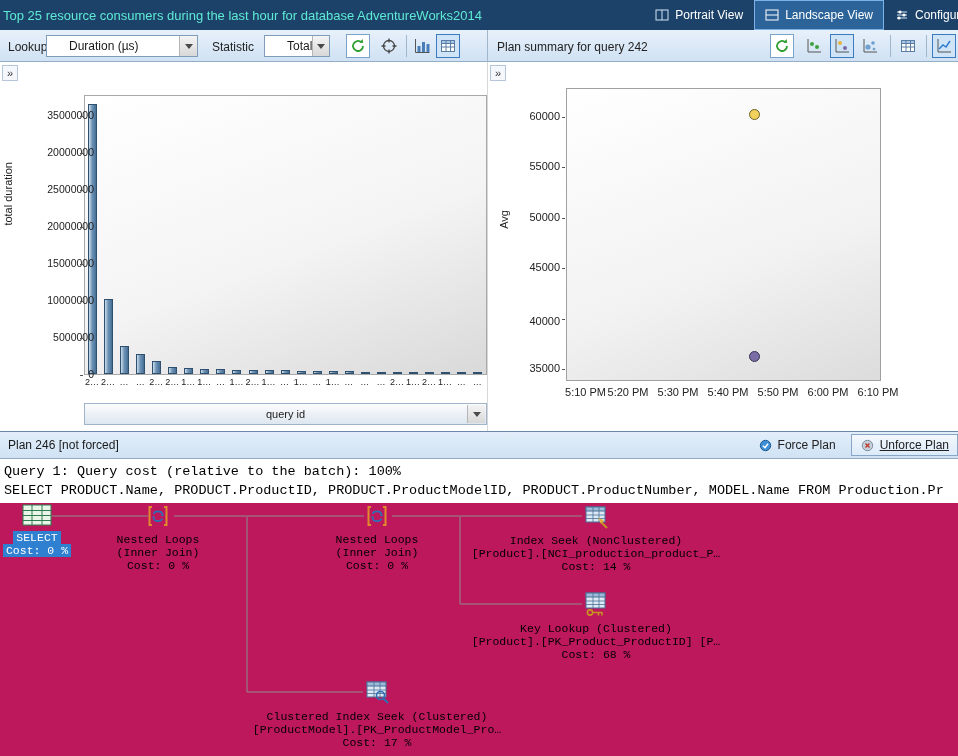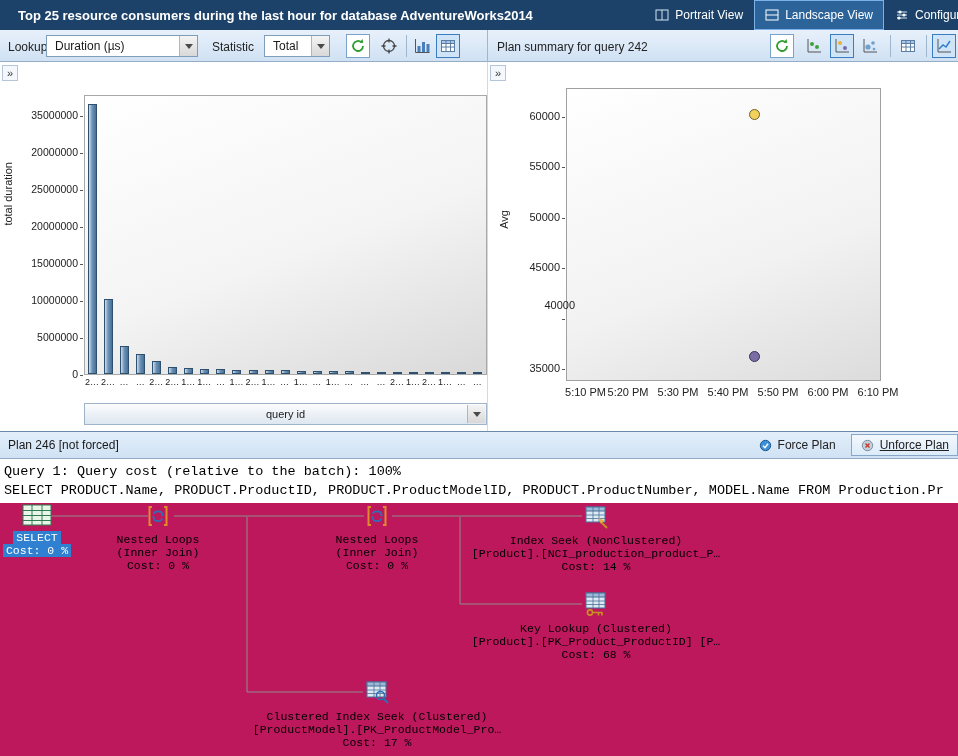--- a/index.html
+++ b/index.html
@@ -2,33 +2,33 @@
 <html><head>
 <meta charset="utf-8">
 <style>
   html,body{margin:0;padding:0;background:#fff;}
   #root{position:relative;width:958px;height:756px;background:#fff;overflow:hidden;
         font-family:"Liberation Sans",sans-serif;color:#1a1a1a;}
 
   
   .titlebar{position:absolute;left:0;top:0;width:958px;height:30px;background:#1d4269;
             display:flex;align-items:center;}
-  .titlebar .title{margin-left:18px;font-size:13px;color:#ffffff;white-space:nowrap;font-weight:bold;}
+  .titlebar .title{margin-left:3px;font-size:13px;color:#5eead4;white-space:nowrap;}
   .hdr-btns{position:absolute;right:-20px;top:0;height:30px;display:flex;}
   .hdr-btn{display:flex;align-items:center;gap:6px;height:30px;padding:0 10px;background:transparent;
            border:1px solid transparent;color:#fff;font-size:12px;font-family:inherit;cursor:pointer;white-space:nowrap;box-sizing:border-box;}
   .hdr-btn.sel{background:#2c6399;border:1px solid #7db2e8;}
 
   
   .toolbar{position:absolute;left:0;top:30px;width:958px;height:32px;
            background:linear-gradient(#e8f1fb,#cfe1f3);border-bottom:1px solid #95adc6;box-sizing:border-box;}
   .tb-label{position:absolute;top:10px;font-size:12px;color:#222;}
   .combo{position:absolute;top:5px;height:22px;background:#fff;border:1px solid #7f9db9;
          display:flex;align-items:center;font-size:12px;box-sizing:border-box;cursor:pointer;}
-  .combo .cval{padding-left:8px;white-space:nowrap;overflow:hidden;}
+  .combo .cval{padding-left:22px;white-space:nowrap;overflow:hidden;}
   .combo .dd{margin-left:auto;width:17px;height:100%;background:linear-gradient(#f4f4f4,#d8d8d8);
              border-left:1px solid #b5b5b5;display:flex;align-items:center;justify-content:center;}
   .dd::after{content:"";border:4px solid transparent;border-top:5px solid #4a4a4a;margin-top:5px;}
   .tool-btn{position:absolute;top:4px;width:24px;height:24px;display:flex;align-items:center;justify-content:center;
             background:transparent;border:1px solid transparent;padding:0;cursor:pointer;box-sizing:border-box;}
   .tool-btn.boxed{background:#fff;border:1px solid #7ba3c9;}
   .tool-btn.selected{background:#cfe4f7;border:1px solid #3b7bbf;}
   .tb-sep{position:absolute;top:5px;width:1px;height:22px;background:#9fb6cd;}
   .tb-divider{position:absolute;top:0;width:1px;height:32px;background:#9fb6cd;}
 
@@ -36,21 +36,21 @@
   .charts{position:absolute;left:0;top:62px;width:958px;height:369px;background:#fff;}
   #left-panel{position:absolute;left:0;top:0;width:487px;height:369px;}
   #right-panel{position:absolute;left:487px;top:0;width:471px;height:369px;border-left:1px solid #d8d8d8;box-sizing:border-box;}
   .chev{position:absolute;left:2px;top:3px;width:16px;height:16px;font-size:11px;line-height:1;color:#333;
         background:#f4f7fb;border:1px solid #b5c6da;display:flex;align-items:center;justify-content:center;padding:0;cursor:pointer;}
   .y-title{position:absolute;writing-mode:vertical-rl;transform:rotate(180deg);font-size:11px;color:#222;}
   #barplot{position:absolute;left:84px;top:33px;width:403px;height:280px;box-sizing:border-box;
            background:linear-gradient(160deg,#ffffff 0%,#f4f4f4 55%,#d9d9d9 100%);border:1px solid #a8a8a8;}
   .bar{position:absolute;bottom:0;width:9px;box-sizing:border-box;border:1px solid #2f4f6e;
        background:linear-gradient(90deg,#cfdeeb,#6d94b8 45%,#476f94);}
-  .ytick{position:absolute;left:0;width:78px;text-align:right;font-size:10.5px;color:#222;}
+  .ytick{position:absolute;left:16px;width:78px;text-align:right;font-size:10.5px;color:#222;}
   .ytickmark{position:absolute;left:80px;width:3px;height:1px;background:#555;}
   .xtick{position:absolute;top:315px;width:16px;text-align:center;font-size:9px;color:#222;white-space:nowrap;}
   .queryid-combo{position:absolute;left:84px;top:341px;width:403px;height:22px;box-sizing:border-box;
                  background:linear-gradient(#fbfcfe,#dde6ef);border:1px solid #9fb4c8;
                  display:flex;align-items:center;justify-content:center;font-size:11px;cursor:pointer;}
   .queryid-combo .dd{position:absolute;right:1px;top:1px;height:18px;width:17px;background:linear-gradient(#f4f4f4,#d8d8d8);
                      border-left:1px solid #b5b5b5;display:flex;align-items:center;justify-content:center;}
 
   #scatterplot{position:absolute;left:78px;top:26px;width:315px;height:293px;box-sizing:border-box;
                background:linear-gradient(160deg,#ffffff 0%,#f2f2f2 60%,#dcdcdc 100%);border:1px solid #a0a0a0;}
@@ -291,21 +291,21 @@
 
     <section id="right-panel">
       <button class="chev">»</button>
       <div class="y-title" style="left:10px;top:148px">Avg</div>
       <div id="scatterplot">
           <div class="dot" style="left: 181.5px; top: 262.396px; background: rgb(123, 109, 165); border-color: rgb(58, 52, 86);"></div>
           <div class="dot" style="left: 181.5px; top: 20.476px; background: rgb(242, 208, 94); border-color: rgb(110, 98, 34);"></div>
         </div>
     <div class="sytick" style="top: 300px;">35000</div>
         <div class="sytickmark" style="top: 307px;"></div>
-        <div class="sytick" style="top: 237px; padding-left: 15px;">40000</div>
+        <div class="sytick" style="top: 253px;">40000</div>
         <div class="sytickmark" style="top: 256.6px;"></div>
         <div class="sytick" style="top: 199.2px;">45000</div>
         <div class="sytickmark" style="top: 206.2px;"></div>
         <div class="sytick" style="top: 148.8px;">50000</div>
         <div class="sytickmark" style="top: 155.8px;"></div>
         <div class="sytick" style="top: 98.4px;">55000</div>
         <div class="sytickmark" style="top: 105.4px;"></div>
         <div class="sytick" style="top: 48px;">60000</div>
         <div class="sytickmark" style="top: 55px;"></div>
         <div class="sxtick" style="left: 62px; text-align: right;">5:10 PM</div>

